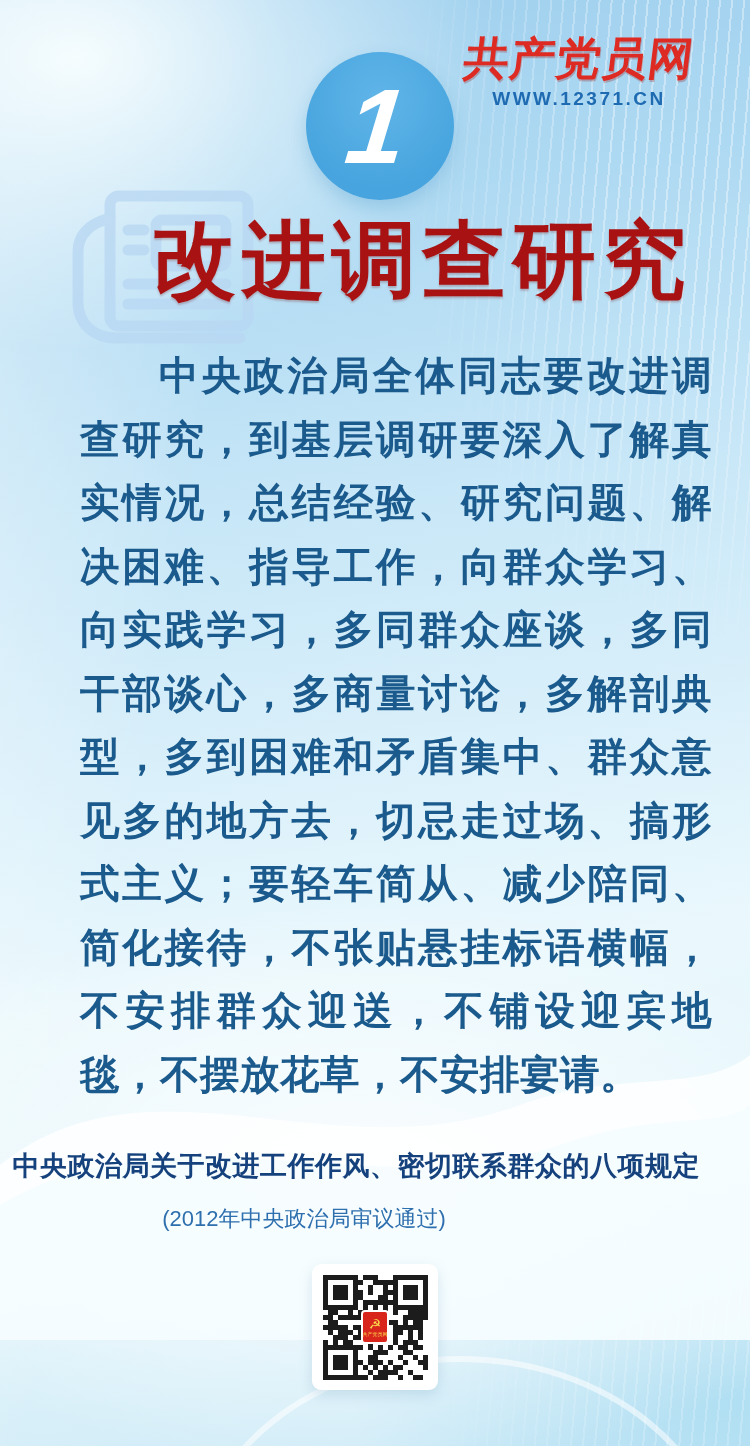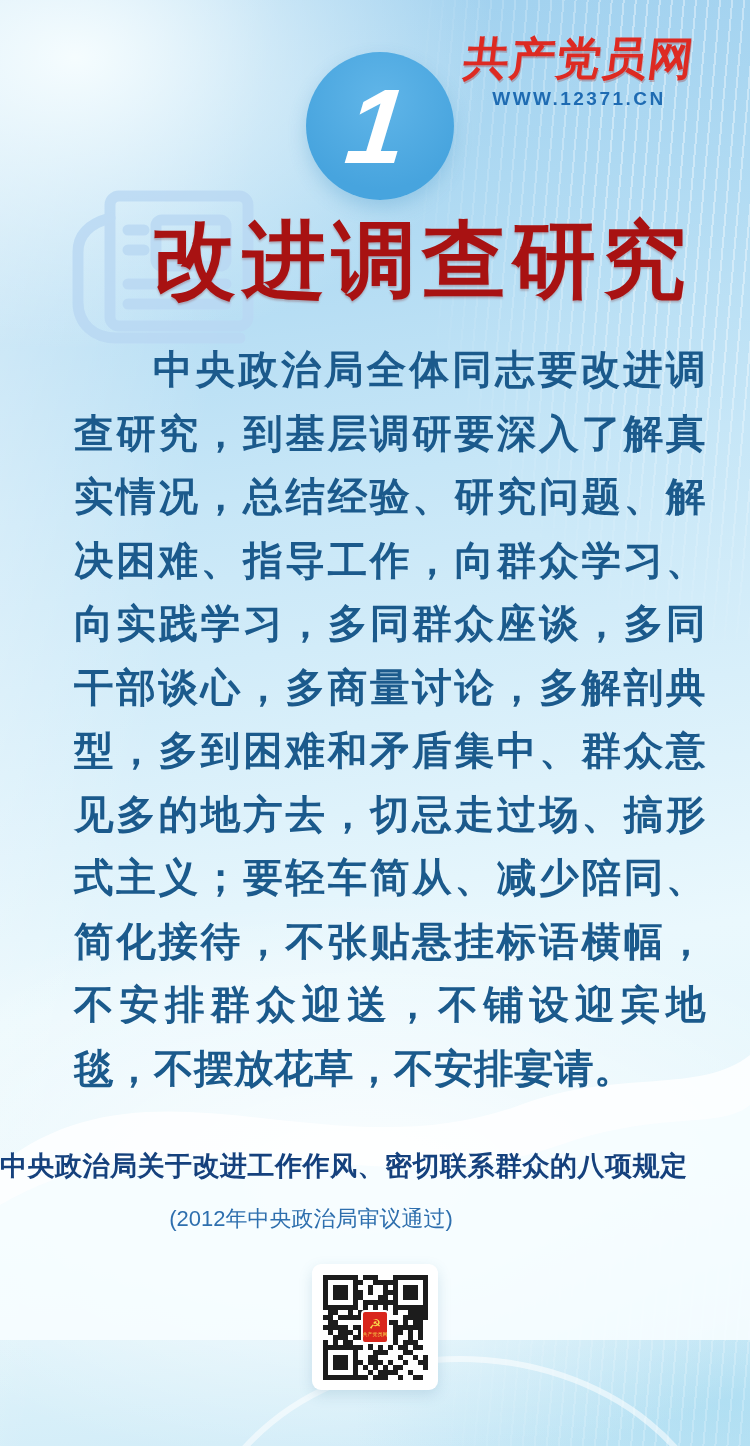--- a/index.html
+++ b/index.html
@@ -46,32 +46,32 @@
     transform:skewX(-6deg);line-height:1;padding-right:8px;
   }
   .news-icon{position:absolute;left:48px;top:180px;width:208px;height:166px;opacity:.8;}
   .title{
     position:absolute;left:136px;top:196px;margin:16px;
     font-size:84px;font-weight:900;letter-spacing:6px;line-height:1.15;
     color:var(--title_red,#a81212);white-space:nowrap;
     text-shadow:0 2px 2px rgba(110,15,15,.25);
   }
   .body-text{
-    position:absolute;left:74px;top:338px;width:632px;margin:0;
+    position:absolute;left:74px;top:338px;width:632px;margin:6px;
     font-size:39.5px;line-height:63.5px;font-weight:600;
     color:var(--body_blue,#1b5a8c);
     text-align:justify;text-indent:2em;letter-spacing:.5px;
   }
   .footer-title{
-    position:absolute;left:0;top:1148px;width:700px;text-align:left;
+    position:absolute;left:0;top:1148px;width:700px;text-align:right;
     font-size:27px;font-weight:800;letter-spacing:.5px;
     color:var(--footer_navy,#15417d);
   }
   .footer-note{
-    position:absolute;left:12px;top:1204px;width:598px;text-align:center;
+    position:absolute;left:5px;top:1204px;width:598px;text-align:center;
     font-size:22px;font-weight:400;color:var(--footer_note_blue,#2e6fae);
   }
   .qr-box{
     position:absolute;left:312px;top:1264px;width:126px;height:126px;
     background:#fff;border-radius:9px;
     box-shadow:0 5px 14px rgba(60,120,160,.18);
     display:flex;align-items:center;justify-content:center;
   }
   .qr-grid{position:relative;display:grid;grid-template-columns:repeat(21,5px);grid-auto-rows:5px;}
   .qr-cell{width:5px;height:5px;background:transparent;}

